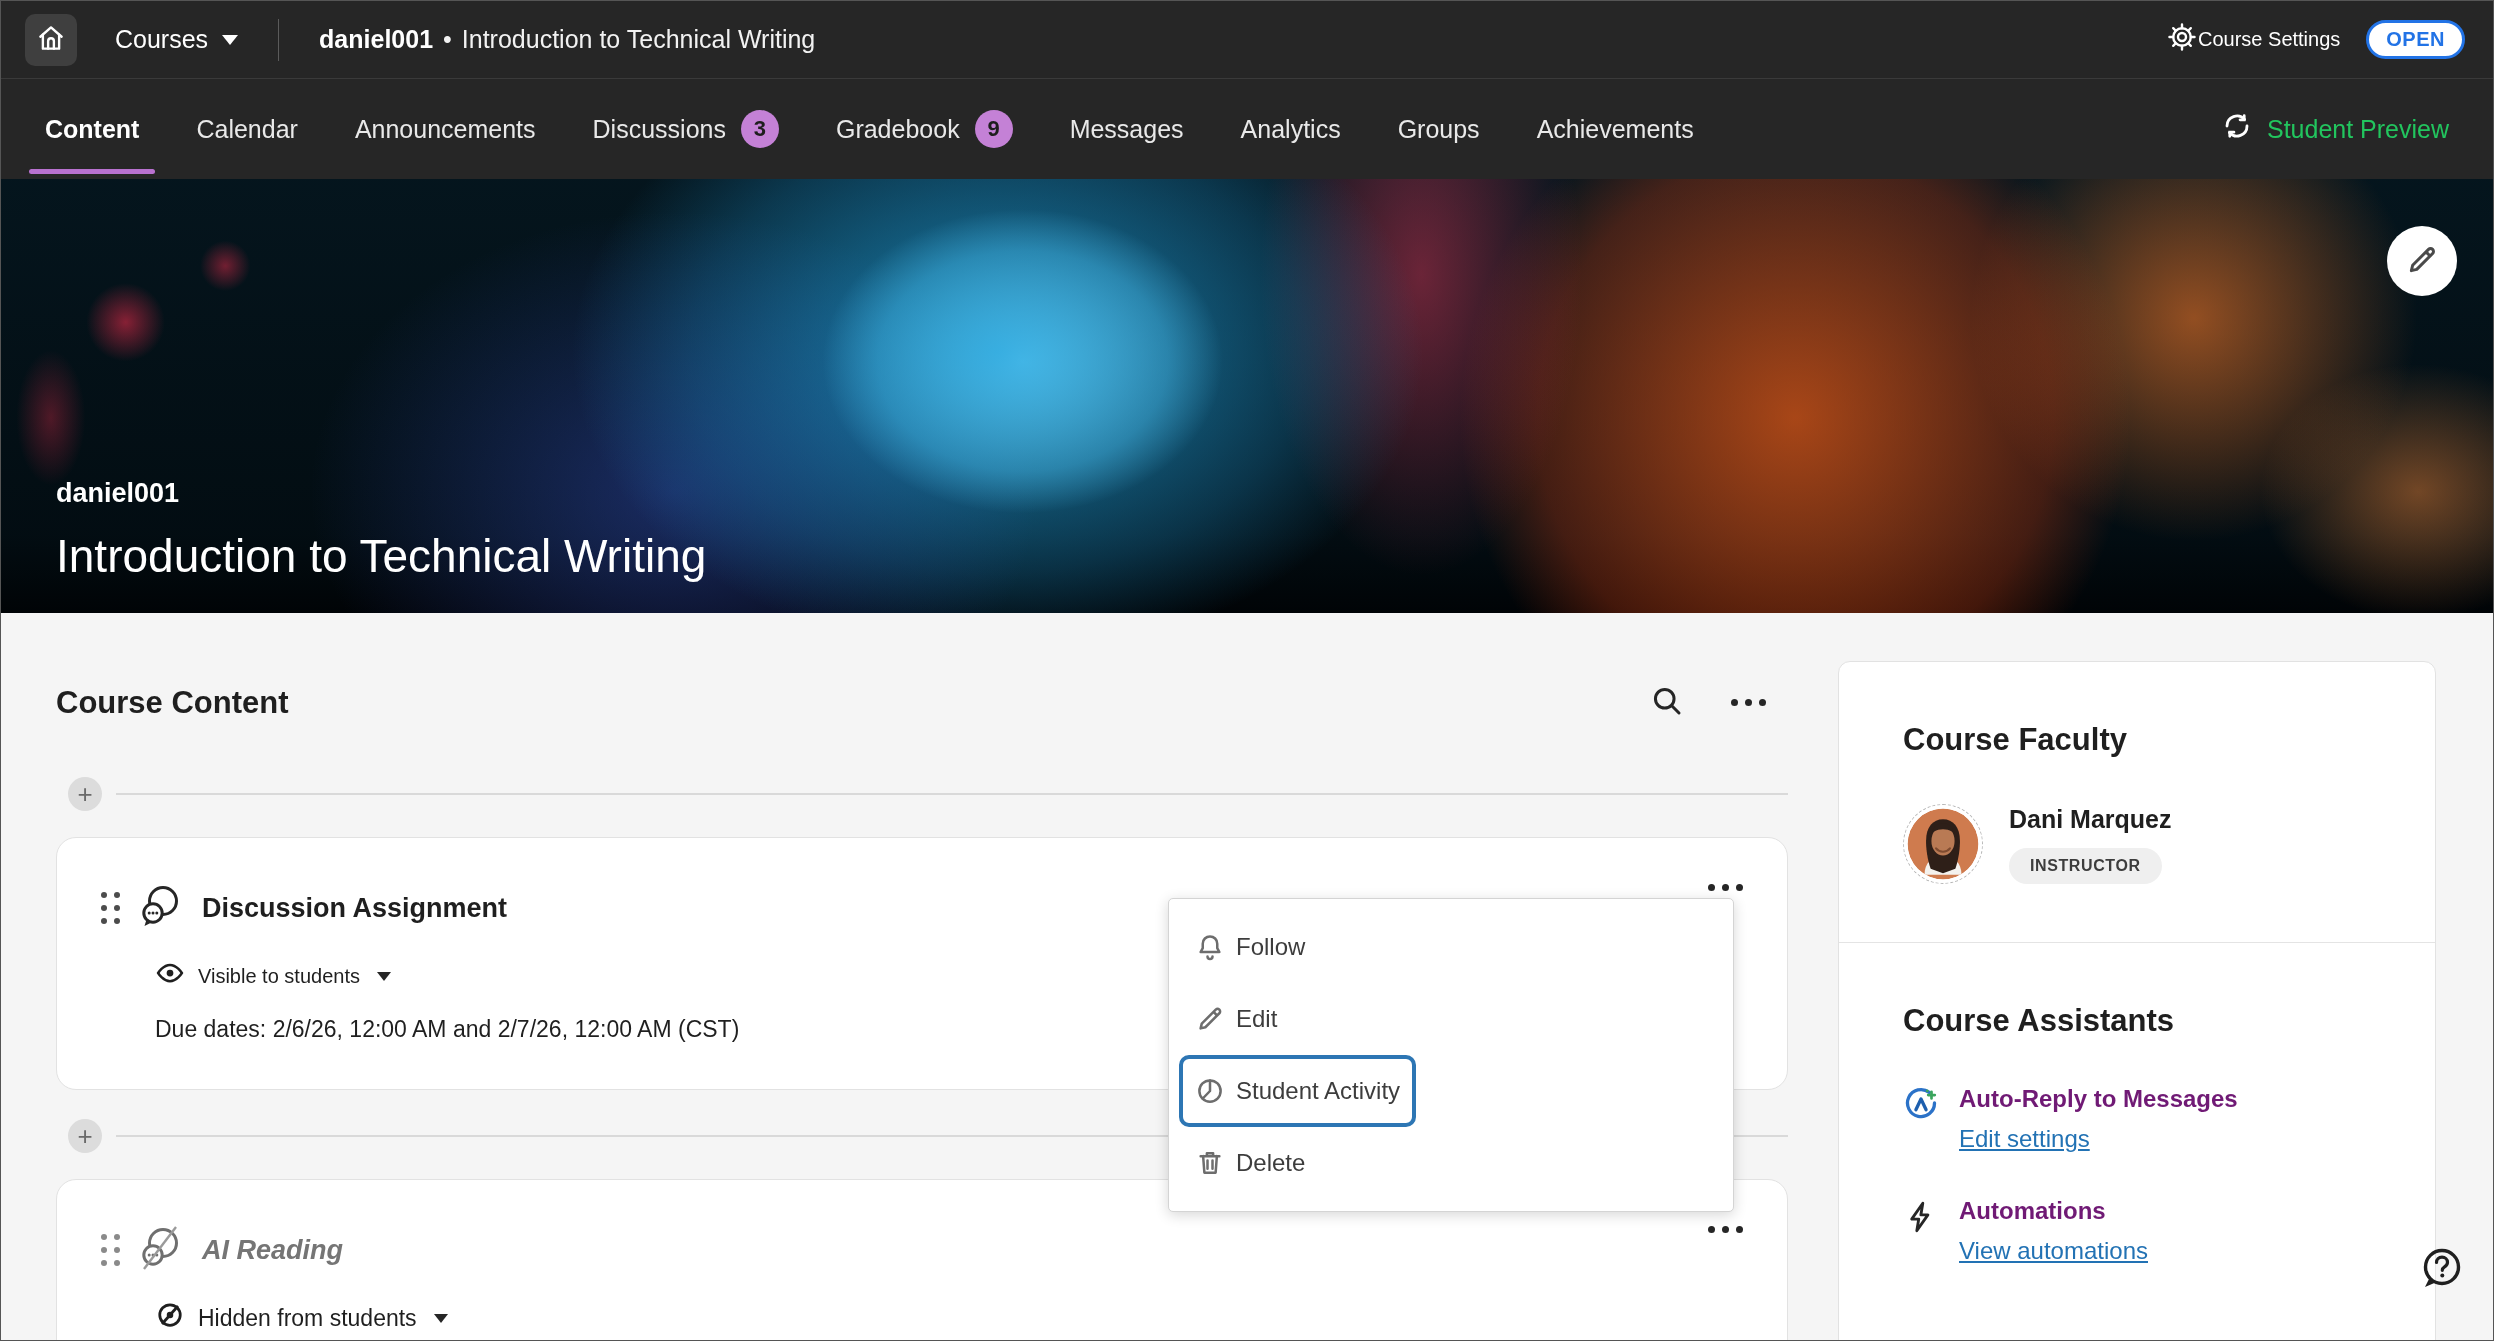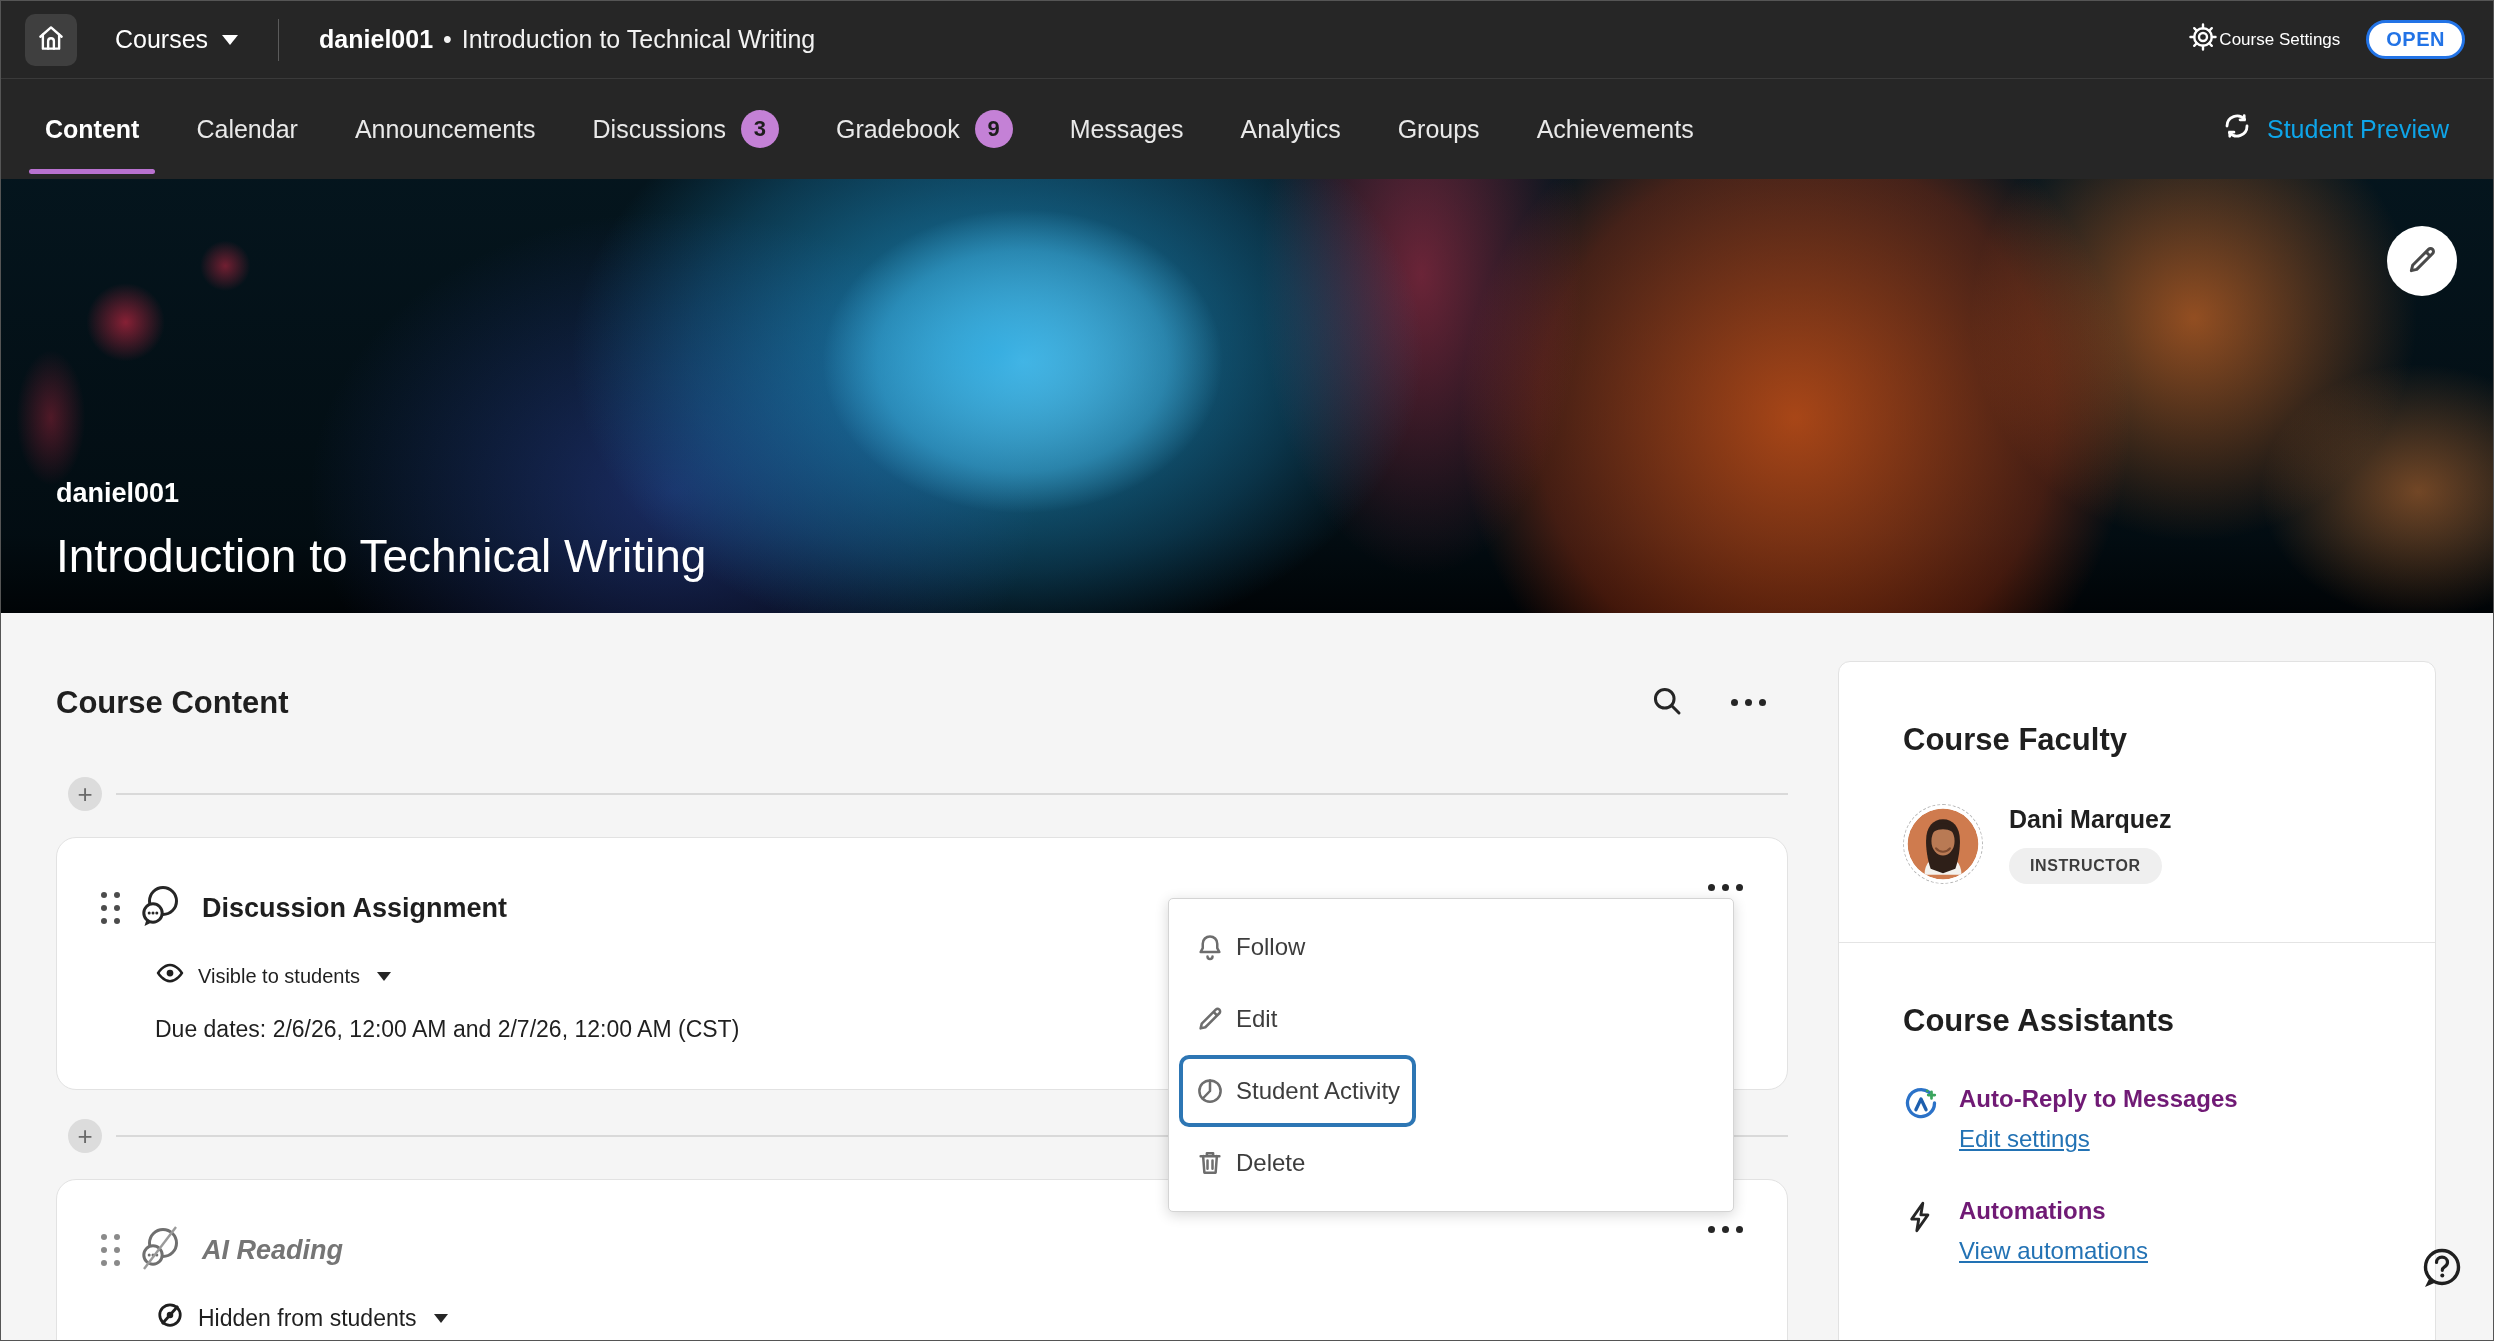--- a/index.html
+++ b/index.html
@@ -26,21 +26,21 @@
     width:0; height:0; border-left:8px solid transparent; border-right:8px solid transparent;
     border-top:10px solid #fff; display:inline-block;
   }
   .top-divider { width:1px; height:42px; background:#5b5b5b; margin-left:40px; }
   .breadcrumb { margin-left:40px; color:#f2f2f2; }
   .breadcrumb b { font-weight:700; color:#fff; }
   .breadcrumb .sep { margin:0 10px; }
   .topbar-spacer { flex:1; }
   .settings-btn {
     display:flex; align-items:center; background:none; border:none;
-    color:#fff; font-size:17px; cursor:pointer;
+    color:#fff; font-size:20px; cursor:pointer;
   }
   .open-pill {
     margin:0 28px 0 26px; background:#fff; border:3px solid #2273e6; border-radius:999px;
     color:#2273e6; font-weight:700; font-size:20px; letter-spacing:.5px;
     padding:5px 17px; cursor:pointer;
   }
   
   .navbar {
     height:101px; background:#262626; border-top:1px solid #3a3a3a;
     display:flex; align-items:center; padding:0 44px; color:#e9e9e9;
@@ -52,21 +52,21 @@
   .tab.active { font-weight:700; color:#fff; }
   .tab.active::after {
     content:""; position:absolute; left:-16px; right:-16px; bottom:5px; height:5px;
     background:#b871cf; border-radius:3px;
   }
   .badge {
     width:38px; height:38px; border-radius:50%; background:#c481d6; color:#1e1e1e;
     font-size:22px; font-weight:600; display:flex; align-items:center; justify-content:center;
   }
   .nav-spacer { flex:1; }
-  .student-preview { display:flex; align-items:center; gap:14px; font-size:25px; color:#0ea5e9; background:none; border:none; cursor:pointer; }
+  .student-preview { display:flex; align-items:center; gap:14px; font-size:25px; color:#22c55e; background:none; border:none; cursor:pointer; }
   
   .hero {
     position:relative; height:434px; overflow:hidden; background-color:#051720;
     background-image:
       radial-gradient(560px 400px at 40% 40%, rgba(34,168,228,.78), rgba(30,150,210,.28) 55%, transparent 76%),
       radial-gradient(250px 190px at 41% 42%, rgba(160,228,246,.95), rgba(110,205,238,.45) 58%, transparent 80%),
       radial-gradient(520px 400px at 27% 72%, rgba(64,92,226,.38), transparent 70%),
       radial-gradient(230px 430px at 57% 22%, rgba(232,58,92,.45), transparent 70%),
       radial-gradient(430px 440px at 72% 55%, rgba(246,96,24,.68), rgba(205,62,18,.32) 60%, transparent 78%),
       radial-gradient(310px 310px at 88% 32%, rgba(250,122,40,.58), transparent 72%),

